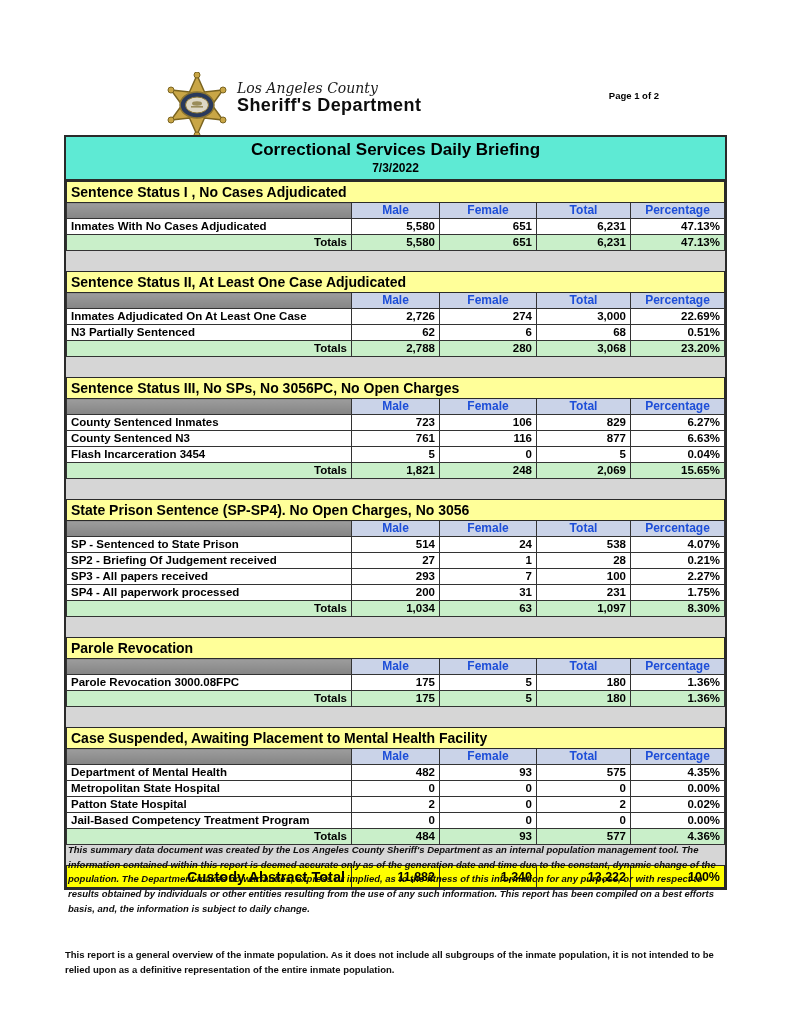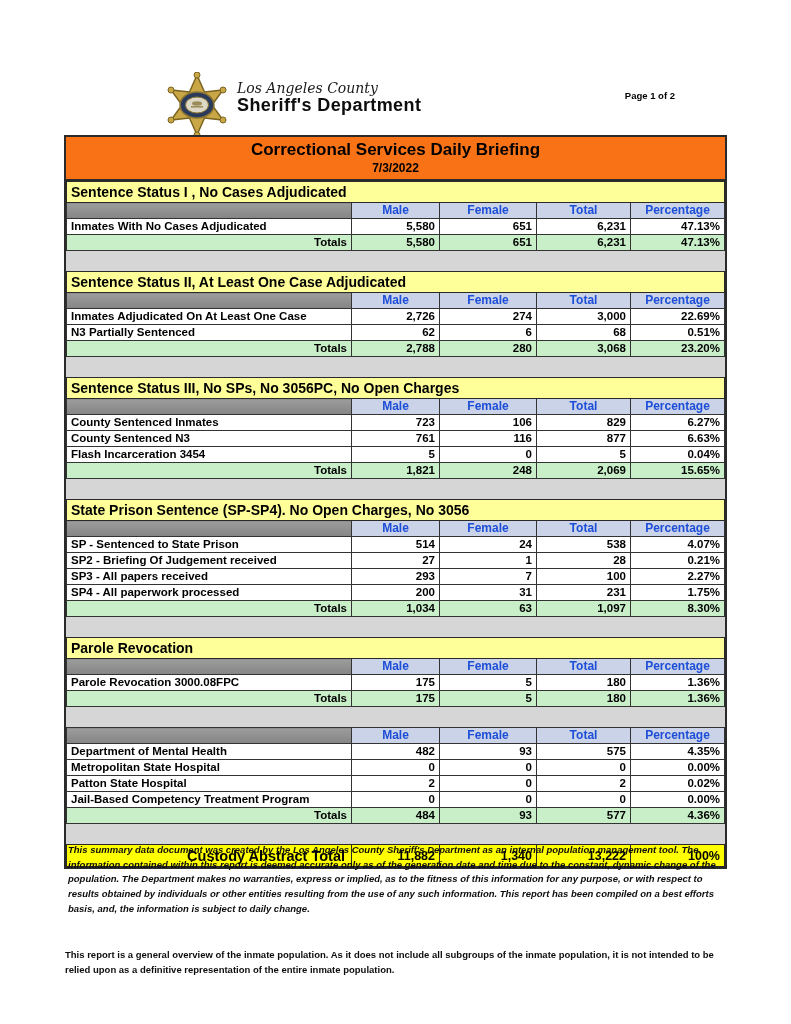--- a/index.html
+++ b/index.html
@@ -7,25 +7,25 @@
   body { width:791px; height:1024px; font-family:"Liberation Sans",sans-serif; color:#000; }
   .page { position:relative; width:791px; height:1024px; background:#fff; overflow:hidden; }
 
   
   .doc-header { position:absolute; top:72px; left:65px; width:662px; height:62px; }
   .brand { position:absolute; left:100px; top:0; display:flex; align-items:flex-start; }
   .badge { width:64px; height:70px; flex:0 0 auto; }
   .brand-text { margin-left:8px; padding-top:8px; }
   .agency-line1 { font-family:"DejaVu Serif",serif; font-style:italic; font-size:14px; color:#1a1a1a; }
   .agency-line2 { font-family:"Liberation Sans",sans-serif; font-weight:bold; font-size:18px; letter-spacing:0.4px; color:#0d0d0d; margin-top:-1px; }
-  .page-label { position:absolute; right:52px; top:18px; font-size:9.5px; font-weight:bold; }
+  .page-label { position:absolute; right:68px; top:18px; font-size:9.5px; font-weight:bold; }
 
   
   .report { position:absolute; top:135px; left:64px; width:663px; background:#d6d6d6; border:2px solid #2a2a2a; }
-  .title-bar { background:#f97316; border-bottom:2px solid #2a2a2a; text-align:center; padding:3px 0 4px 0; }
+  .title-bar { background:#5eead4; border-bottom:2px solid #2a2a2a; text-align:center; padding:3px 0 4px 0; }
   .report-title { font-size:17px; font-weight:bold; }
   .report-date  { font-size:12px; font-weight:bold; margin-top:1px; }
 
   table { width:100%; border-collapse:collapse; table-layout:fixed; }
   .section-table { margin-bottom:20px; }
   col.c-label  { width:285px; }
   col.c-male   { width:88px; }
   col.c-female { width:97px; }
   col.c-total  { width:94px; }
   col.c-pct    { width:auto; }
@@ -339,20 +339,23 @@
   <table class="section-table">
     <colgroup>
             <col class="c-label">
             <col class="c-male">
             <col class="c-female">
             <col class="c-total">
             <col class="c-pct">
           </colgroup>
     <thead>
       <tr>
+        <td class="sec-title" colspan="5">Case Suspended, Awaiting Placement to Mental Health Facility</td>
+      </tr>
+      <tr>
         <td class="corner-cell"></td>
         <td class="col-head">Male</td>
         <td class="col-head">Female</td>
         <td class="col-head">Total</td>
         <td class="col-head">Percentage</td>
       </tr>
     </thead>
     <tbody class="sec-body">
   <tr class="data-row">
     <td class="row-label">Department of Mental Health</td>

